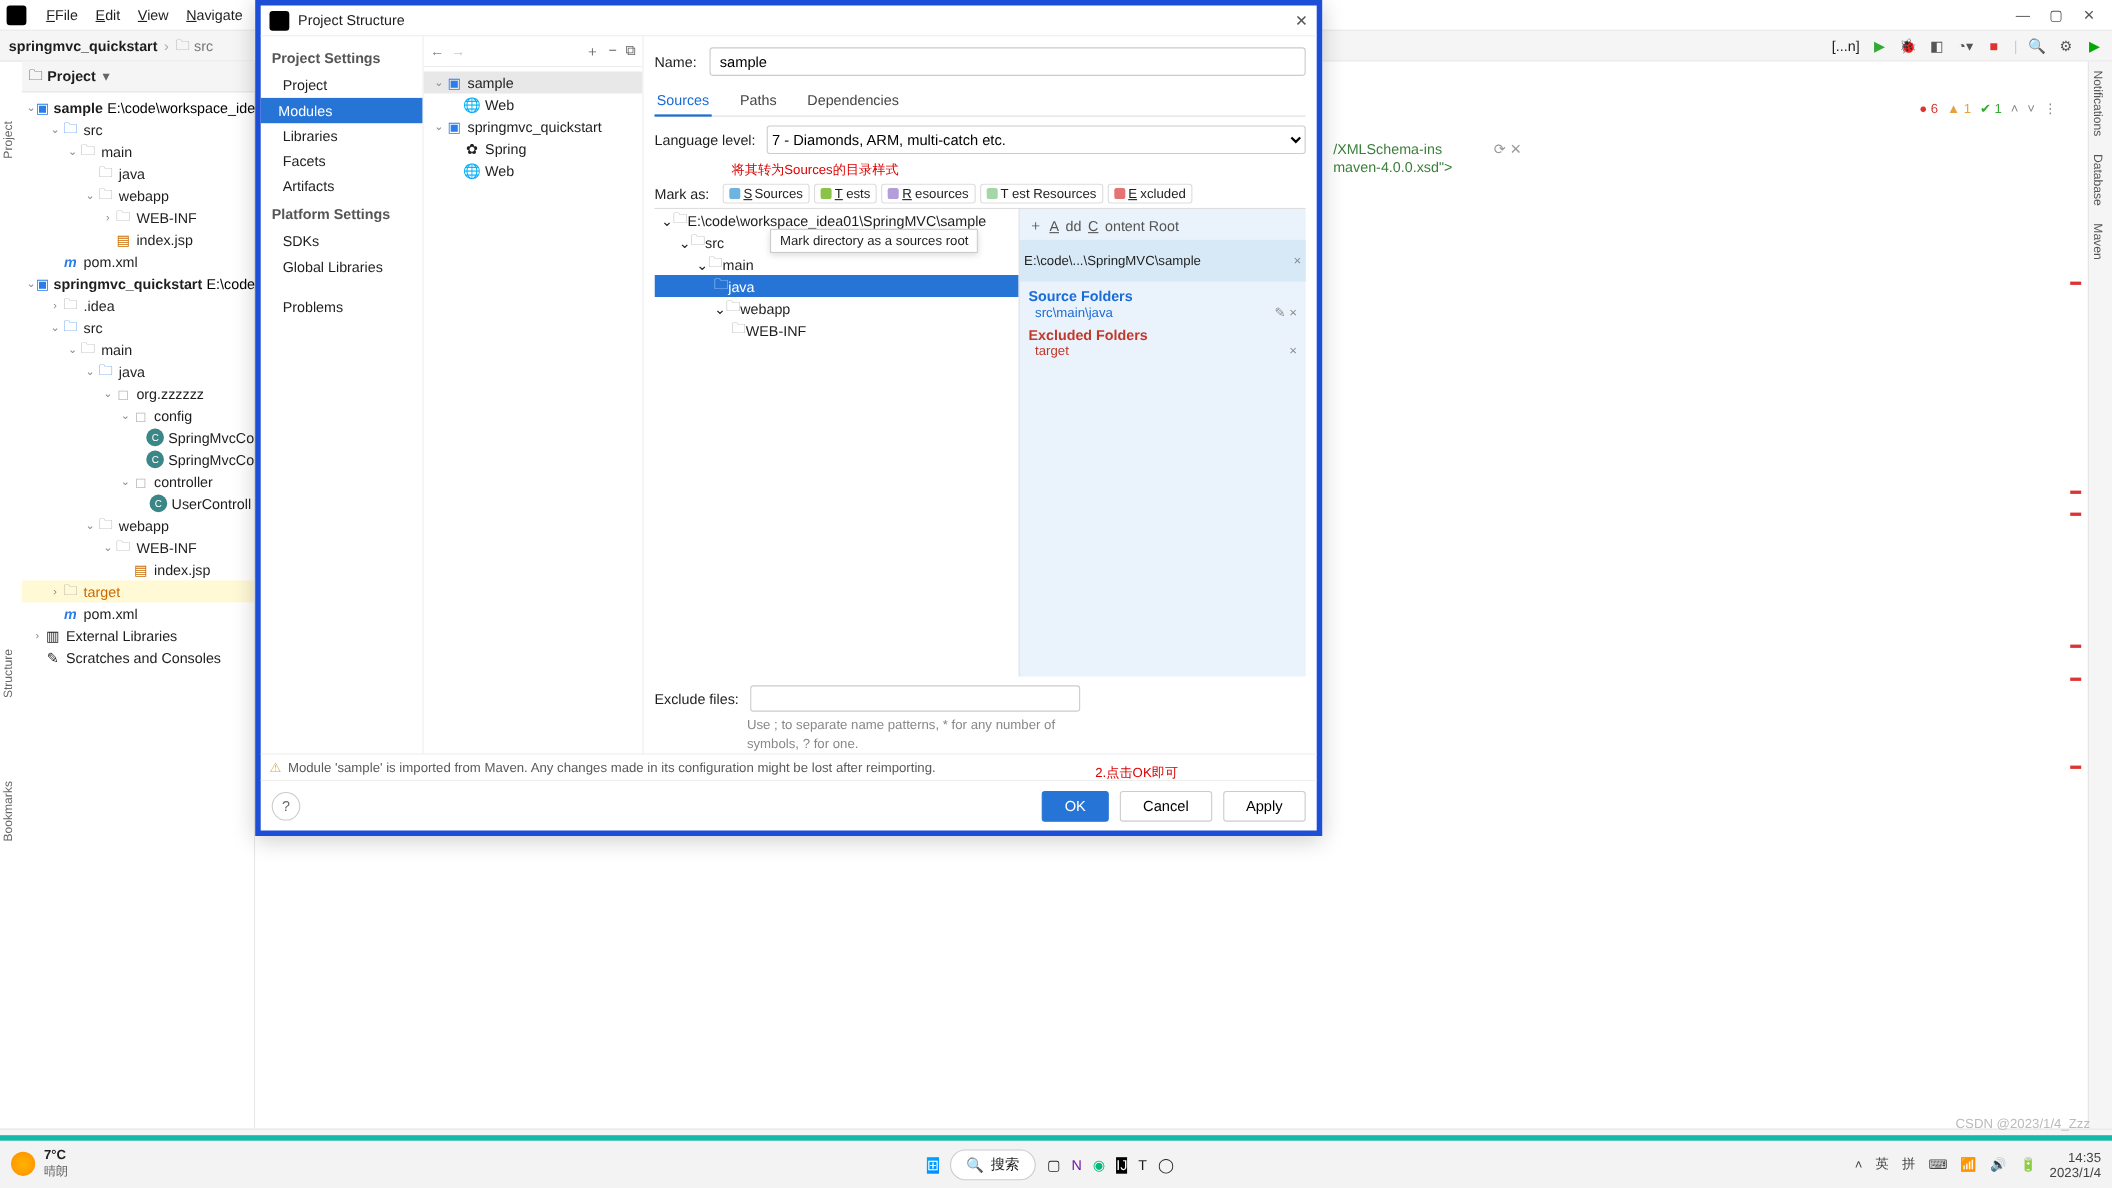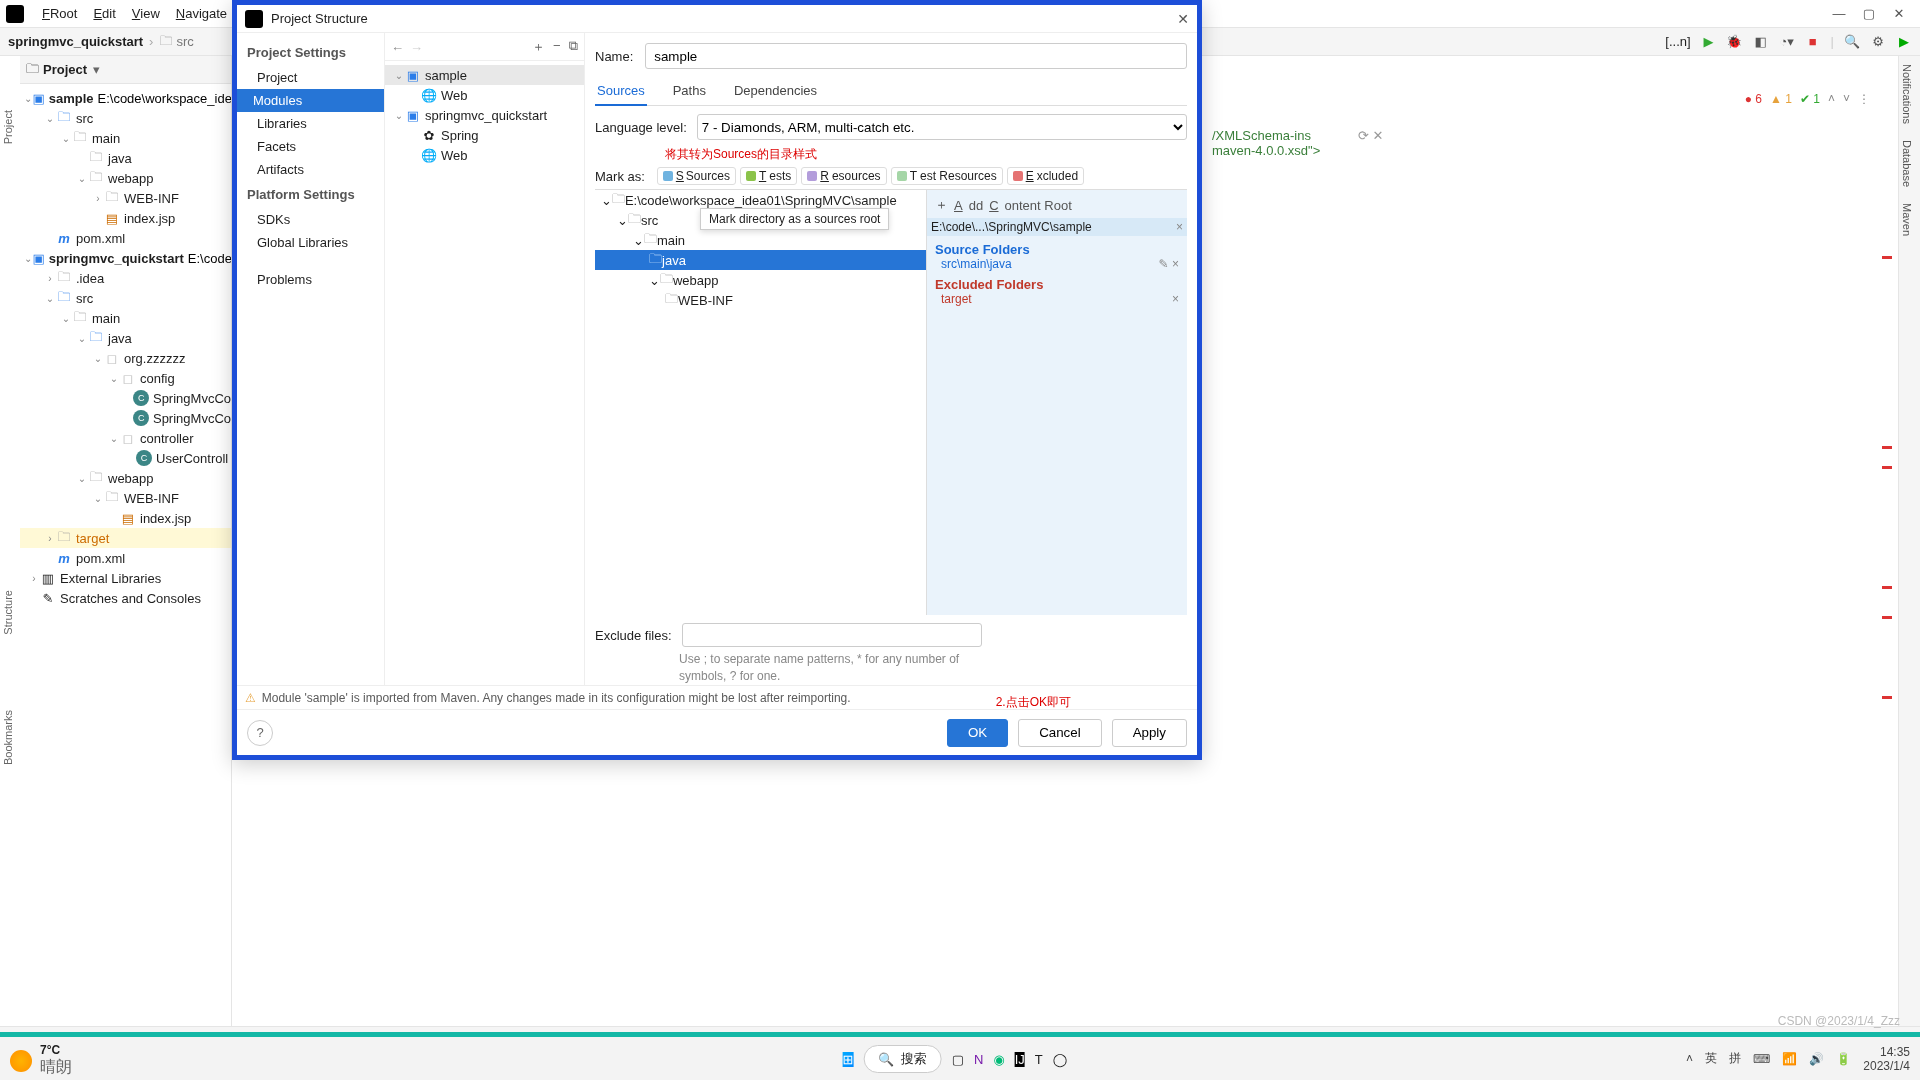--- a/index.html
+++ b/index.html
@@ -82,21 +82,21 @@
   .dl-right .markrow .chip { display:flex; align-items:center; gap:3px; padding:1px 5px; border:1px solid #ddd; border-radius:3px; font-size:12px;}
   .chip .sw { width:10px; height:10px; border-radius:2px;}
   .chip.srcs .sw{background:#6fb3e0;} .chip.tests .sw{background:#8bc34a;} .chip.res .sw{background:#b39ddb;} .chip.tres .sw{background:#a5d6a7;} .chip.excl .sw{background:#e57373;}
   .dl-right .filepanes { flex:1; display:flex; gap:0; min-height:0; border-top:1px solid #ddd;}
   .fp-tree { flex:1; border-right:1px solid #ddd; overflow:auto; position:relative;}
   .fp-tree .row { height:20px; display:flex; align-items:center;}
   .fp-tree .row.selblue { background:#2675d6; color:#fff;}
   .fp-tree .tooltip { position:absolute; left:105px; top:18px; background:#fff; border:1px solid #ccc; padding:3px 8px; font-size:12px; box-shadow:0 2px 6px rgba(0,0,0,0.15);}
   .fp-side { width:260px; padding:4px 8px; background:#eaf3fb;}
   .fp-side .addroot { display:flex; align-items:center; gap:6px; height:22px; color:#555;}
-  .fp-side .rootpath { background:#d7e9f7; padding:2px 4px; margin:2px -8px; font-size:12px;}
+  .fp-side .rootpath { background:#d7e9f7; padding:12px 4px; margin:2px -8px; font-size:12px;}
   .fp-side .secthdr { font-weight:bold; margin-top:6px;}
   .fp-side .secthdr.src { color:#1a6bd6;}
   .fp-side .secthdr.exc { color:#c0392b;}
   .fp-side .val { color:#1a6bd6; font-size:12px; margin-left:6px;}
   .fp-side .val.exc { color:#c0392b;}
   .dl-right .exclrow { display:flex; align-items:center; gap:10px; margin:8px 0 4px;}
   .dl-right .exclrow input { width:300px; height:24px; border:1px solid #ccc; border-radius:3px;}
   .dl-right .hint { color:#888; font-size:12px; margin-left:84px; line-height:1.4; max-width:320px;}
   .dialog .warnbar { height:24px; display:flex; align-items:center; padding:0 8px; color:#5a5a5a; font-size:12px; border-top:1px solid #eee;}
   .dialog .warnbar .wicon { color:#e6a23c; margin-right:6px;}
@@ -108,21 +108,21 @@
   .dialog .btnbar button.primary { background:#2675d6; color:#fff; border-color:#2675d6;}
   .watermark { position:absolute; right:20px; bottom:52px; color:#bbb; font-size:12px;}
   
   .stripe { position:absolute; right:6px; width:10px; height:3px;}
 </style>
 </head>
 <body>
 
 <div class="menubar">
   <div class="logo"></div>
-  <span class="menu"><u>F</u><span>Root</span></span>
+  <span class="menu"><u>F</u><span>File</span></span>
   <span class="menu"><u>E</u>dit</span>
   <span class="menu"><u>V</u>iew</span>
   <span class="menu"><u>N</u>avigate</span>
   <span class="menu">Cod<u>e</u></span>
   <div class="wincontrols">
     <div>—</div>
     <div>▢</div>
     <div>✕</div>
   </div>
 </div>
@@ -535,21 +535,21 @@
   </div>
 </div>
 
 <div class="watermark">CSDN @2023/1/4_Zzz</div>
 
 <div style="position:absolute;left:0;right:0;bottom:0;height:48px;background:#f3f3f3;border-top:5px solid #14b8a6;">
   <div style="position:absolute;left:10px;top:6px;display:flex;align-items:center;gap:8px;">
     <div style="width:22px;height:22px;border-radius:50%;background:radial-gradient(circle,#ffb300,#ff8f00);"></div>
     <div>
       <div style="font-size:12px;font-weight:bold;">7°C</div>
-      <div style="font-size:16px;color:#666;">晴朗</div>
+      <div style="font-size:11px;color:#666;">晴朗</div>
     </div>
   </div>
   <div style="position:absolute;left:50%;transform:translateX(-50%);top:8px;display:flex;align-items:center;gap:10px;">
     <div class="tbicon" style="background:linear-gradient(135deg,#0af,#08f);color:#fff;">⊞</div>
     <div style="display:flex;align-items:center;gap:6px;background:#fff;border:1px solid #ccc;border-radius:16px;padding:4px 14px;">
       <span>🔍</span>
         <span>搜索</span>
     </div>
     <div class="tbicon">▢</div>
     <div class="tbicon" style="color:#7719aa;">N</div>

